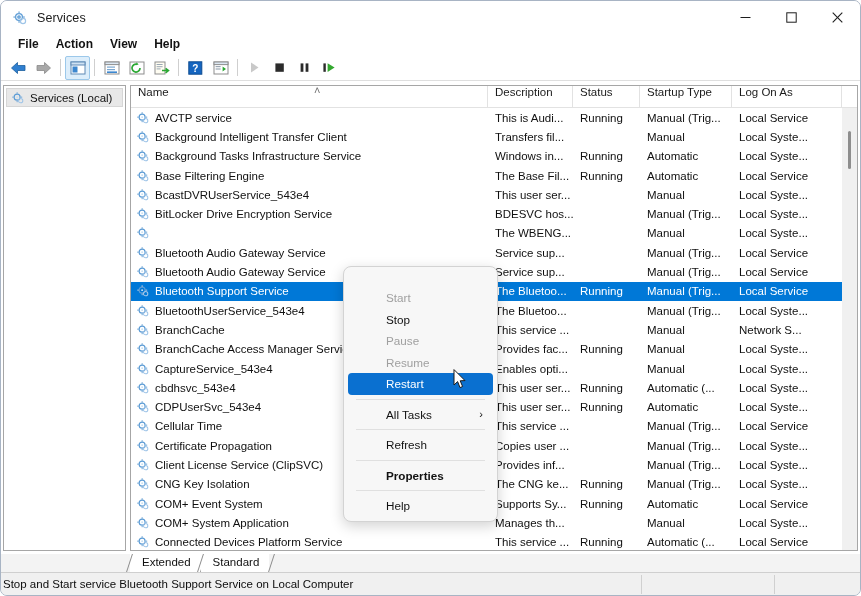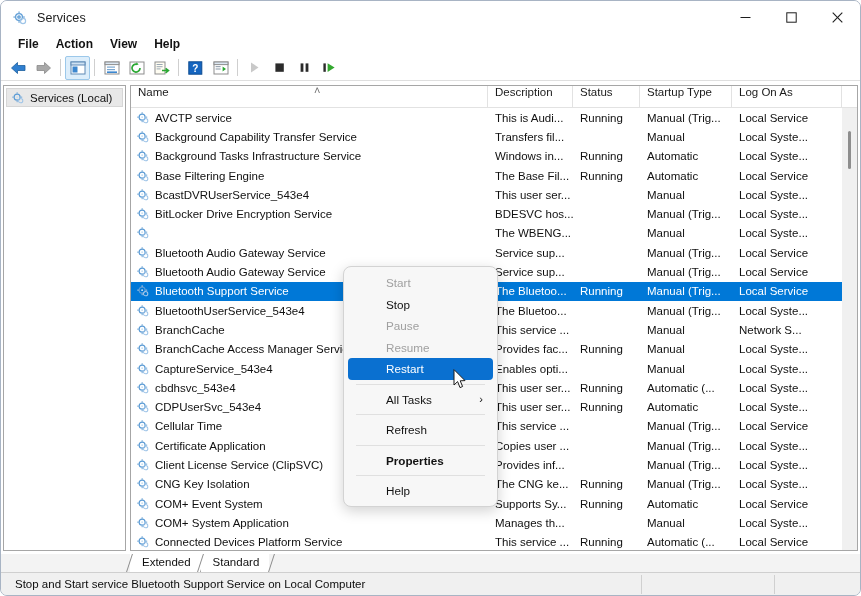--- a/index.html
+++ b/index.html
@@ -188,35 +188,35 @@
 
   
   .statusbar {
     position: absolute; left: 0; top: 571px;
     width: 859px; height: 23px;
     background: #f0f0f0;
     border-top: 1px solid #cfcfcf;
     display: flex; align-items: center;
   }
   .statusbar .txt {
-    font-size: 11.5px; color: #0d0d0d; padding-left: 14px;
+    font-size: 11.5px; color: #0d0d0d; padding-left: 2px;
   }
   .sb-div {
     position: absolute; top: 2px; width: 1px; height: 19px; background: #d0d0d0;
   }
 
   
   .ctxmenu {
     position: absolute; left: 342px; top: 265px;
     width: 155px;
     background: #f7f7f7;
     border: 1px solid #d3d3d3;
     border-radius: 8px;
     box-shadow: 0 4px 14px rgba(0,0,0,.18);
-    padding: 5px 0 4px 0;
+    padding: 20px 0 4px 0;
     z-index: 40;
   }
   .mi {
     height: 21.5px;
     display: flex; align-items: center;
     font-size: 11.7px; color: #121212;
     padding-left: 38px;
     margin: 0 4px;
     border-radius: 4px;
     position: relative;
@@ -447,21 +447,21 @@
   <circle cx="7" cy="7" r="1.1" fill="#c8e0f4"></circle>
   <g fill="#8ab6dd">
     <rect x="6.3" y="1.4" width="1.5" height="2"></rect>
     <rect x="6.3" y="10.8" width="1.5" height="2"></rect>
     <rect x="1.4" y="6.3" width="2" height="1.5"></rect>
     <rect x="10.8" y="6.3" width="2" height="1.5"></rect>
   </g>
   <circle cx="11" cy="11" r="2.5" fill="none" stroke="#9fc5e8" stroke-width="1.2"></circle>
 </svg>
               </span>
-              <span class="txt">Background Capability Transfer Service</span>
+              <span class="txt">Background Intelligent Transfer Client</span>
             </div>
             <div class="cell c-desc">Transfers fil...</div>
             <div class="cell c-stat"></div>
             <div class="cell c-start">Manual</div>
             <div class="cell c-log">Local Syste...</div>
           </div>
           <div class="row">
             <div class="cell c-name">
               <span class="gear">
                 <svg width="14" height="14" viewBox="0 0 16 16">
@@ -798,21 +798,21 @@
   <circle cx="7" cy="7" r="1.1" fill="#c8e0f4"></circle>
   <g fill="#8ab6dd">
     <rect x="6.3" y="1.4" width="1.5" height="2"></rect>
     <rect x="6.3" y="10.8" width="1.5" height="2"></rect>
     <rect x="1.4" y="6.3" width="2" height="1.5"></rect>
     <rect x="10.8" y="6.3" width="2" height="1.5"></rect>
   </g>
   <circle cx="11" cy="11" r="2.5" fill="none" stroke="#9fc5e8" stroke-width="1.2"></circle>
 </svg>
               </span>
-              <span class="txt">Certificate Application</span>
+              <span class="txt">Certificate Propagation</span>
             </div>
             <div class="cell c-desc">Copies user ...</div>
             <div class="cell c-stat"></div>
             <div class="cell c-start">Manual (Trig...</div>
             <div class="cell c-log">Local Syste...</div>
           </div>
           <div class="row">
             <div class="cell c-name">
               <span class="gear">
                 <svg width="14" height="14" viewBox="0 0 16 16">

